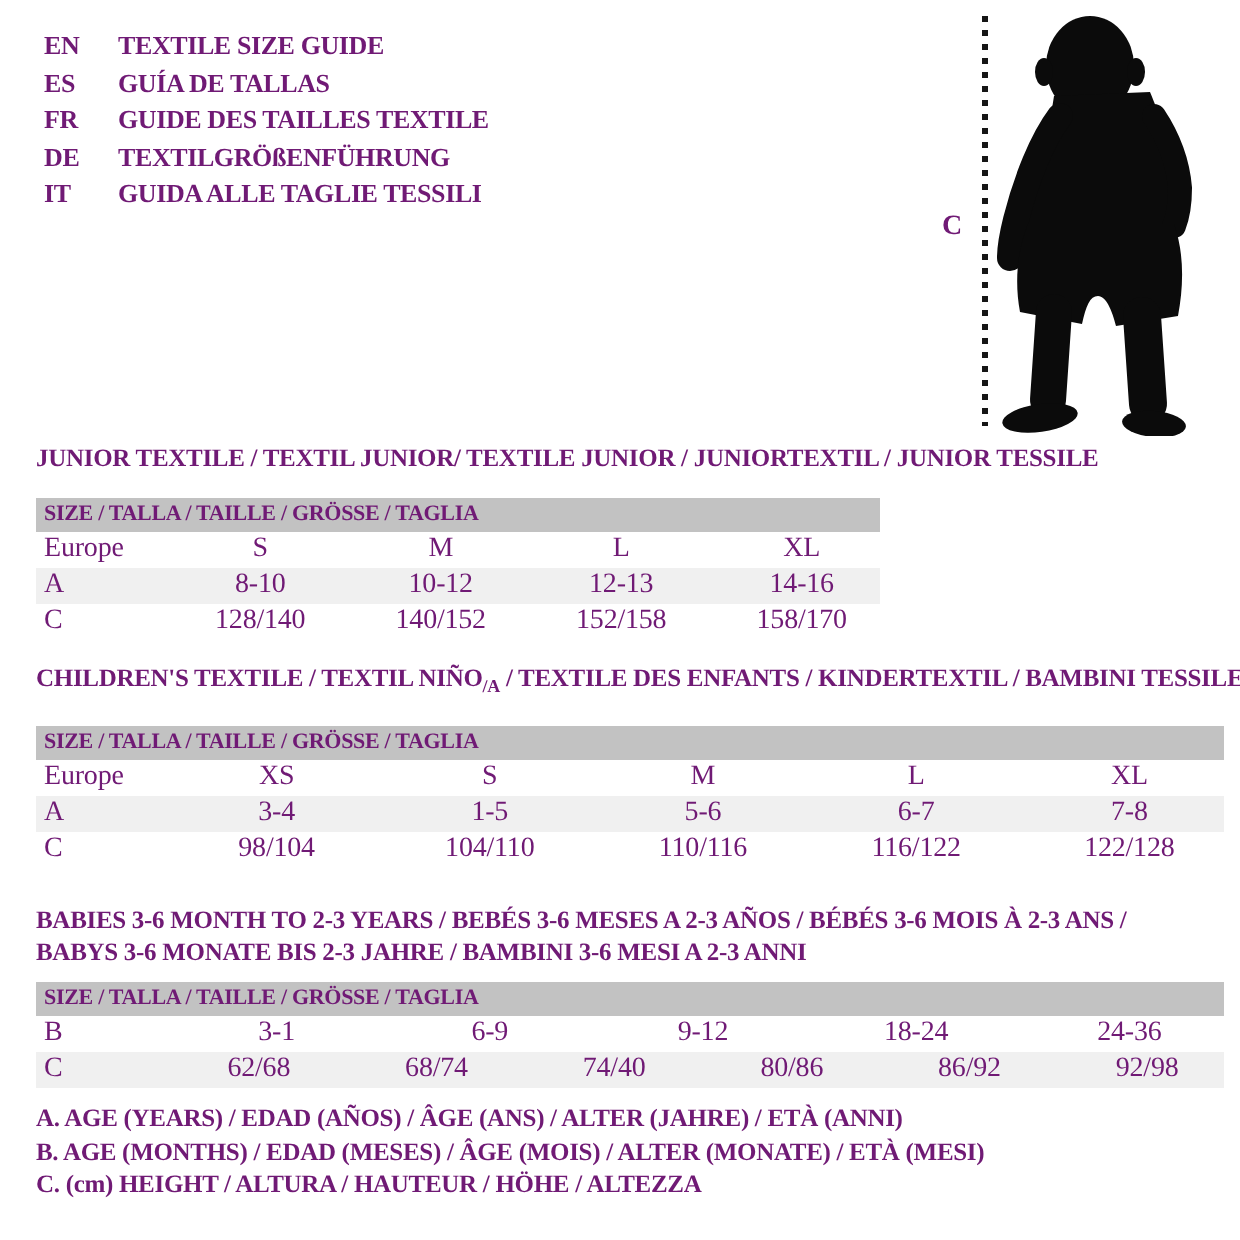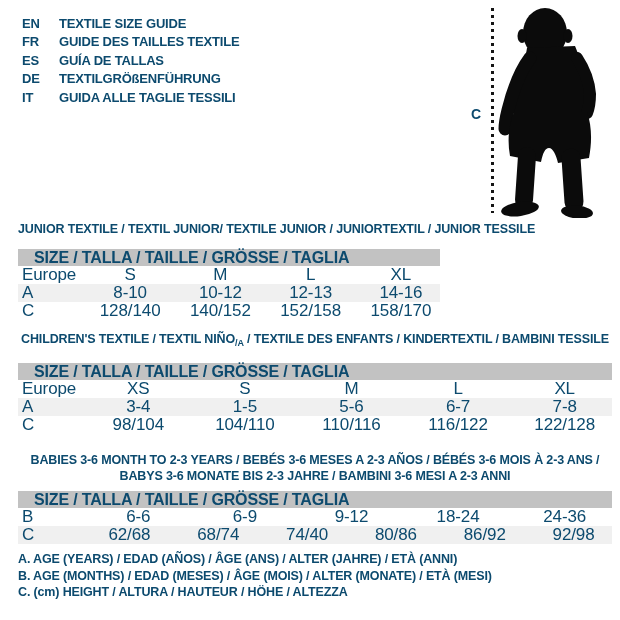--- a/index.html
+++ b/index.html
@@ -1,61 +1,61 @@
 <!DOCTYPE html>
 <html><head>
 <meta charset="utf-8">
 <style>
   html,body{margin:0;padding:0;background:#fff;}
   .canvas{
     position:relative;width:620px;height:620px;background:#ffffff;overflow:hidden;
-    font-family:Liberation Sans, sans-serif;color:#0c4a6e;
+    font-family:Liberation Serif, serif;color:#701a75;
   }
   
   .langs{position:absolute;left:22px;top:14px;}
   .lang-row{display:flex;height:18.5px;align-items:center;font-weight:700;font-size:13px;letter-spacing:-0.2px;white-space:nowrap;}
   .lang-code{width:37px;flex:none;}
   
   .fig-line{position:absolute;left:491px;top:8px;width:3px;height:205px;
     background-image:repeating-linear-gradient(to bottom,#151515 0 3px,transparent 3px 7px);}
   .fig-c{position:absolute;left:471px;top:106px;font-size:14px;font-weight:700;}
   .silhouette{position:absolute;left:496px;top:6px;width:122px;height:212px;}
   
   .size-table{position:absolute;left:18px;}
   .t1{top:222px;width:422px;}
   .t2{top:332px;width:594px;}
   .t3{top:452px;width:594px;}
-  .t-title{font-size:12.5px;font-weight:700;letter-spacing:-0.15px;line-height:15px;margin-bottom:12px;white-space:nowrap;text-align:center;}
+  .t-title{font-size:12.5px;font-weight:700;letter-spacing:-0.15px;line-height:15px;margin-bottom:12px;white-space:nowrap;}
   .t3 .t-title{line-height:16px;margin-bottom:7px;}
   .t-sub{font-size:9px;vertical-align:-3px;}
-  .t-header{height:17px;line-height:17px;background:#c2c2c2;font-weight:700;font-size:16px;letter-spacing:-0.15px;padding-left:16px;}
-  .t-row{display:flex;height:18px;line-height:18px;font-size:17px;letter-spacing:-0.1px;gap:12px;}
+  .t-header{height:17px;line-height:17px;background:#c2c2c2;font-weight:700;font-size:11px;letter-spacing:-0.15px;padding-left:4px;}
+  .t-row{display:flex;height:18px;line-height:18px;font-size:14px;letter-spacing:-0.1px;gap:12px;}
   .t-row.stripe{background:#f0f0f0;}
   .t-label{width:57px;flex:none;padding-left:4px;}
   .t-cell{flex:1;text-align:center;}
   
   .legend{position:absolute;left:18px;top:551px;font-size:12.5px;font-weight:700;letter-spacing:-0.15px;line-height:16.5px;white-space:nowrap;}
 </style>
 </head>
 <body>
 
 <div class="canvas">
 
   <div class="langs">
     <div class="lang-row">
       <span class="lang-code">EN</span>
       <span class="lang-label">TEXTILE SIZE GUIDE</span>
     </div>
     <div class="lang-row">
+      <span class="lang-code">ES</span>
+      <span class="lang-label">GUÍA DE TALLAS</span>
+    </div>
+    <div class="lang-row">
       <span class="lang-code">FR</span>
       <span class="lang-label">GUIDE DES TAILLES TEXTILE</span>
-    </div>
-    <div class="lang-row">
-      <span class="lang-code">ES</span>
-      <span class="lang-label">GUÍA DE TALLAS</span>
     </div>
     <div class="lang-row">
       <span class="lang-code">DE</span>
       <span class="lang-label">TEXTILGRÖßENFÜHRUNG</span>
     </div>
     <div class="lang-row">
       <span class="lang-code">IT</span>
       <span class="lang-label">GUIDA ALLE TAGLIE TESSILI</span>
     </div>
   </div>
@@ -134,21 +134,21 @@
   </div>
 
   <div class="size-table t3">
     <div class="t-title">
       <div>BABIES 3-6 MONTH TO 2-3 YEARS / BEBÉS 3-6 MESES A 2-3 AÑOS / BÉBÉS 3-6 MOIS À 2-3 ANS /</div>
       <div>BABYS 3-6 MONATE BIS 2-3 JAHRE / BAMBINI 3-6 MESI A 2-3 ANNI</div>
     </div>
     <div class="t-header">SIZE / TALLA / TAILLE / GRÖSSE / TAGLIA</div>
     <div class="t-row">
       <span class="t-label">B</span>
-      <span class="t-cell">6-6</span>
+      <span class="t-cell">3-1</span>
       <span class="t-cell">6-9</span>
       <span class="t-cell">9-12</span>
       <span class="t-cell">18-24</span>
       <span class="t-cell">24-36</span>
     </div>
     <div class="t-row stripe">
       <span class="t-label">C</span>
       <span class="t-cell">62/68</span>
       <span class="t-cell">68/74</span>
       <span class="t-cell">74/40</span>

